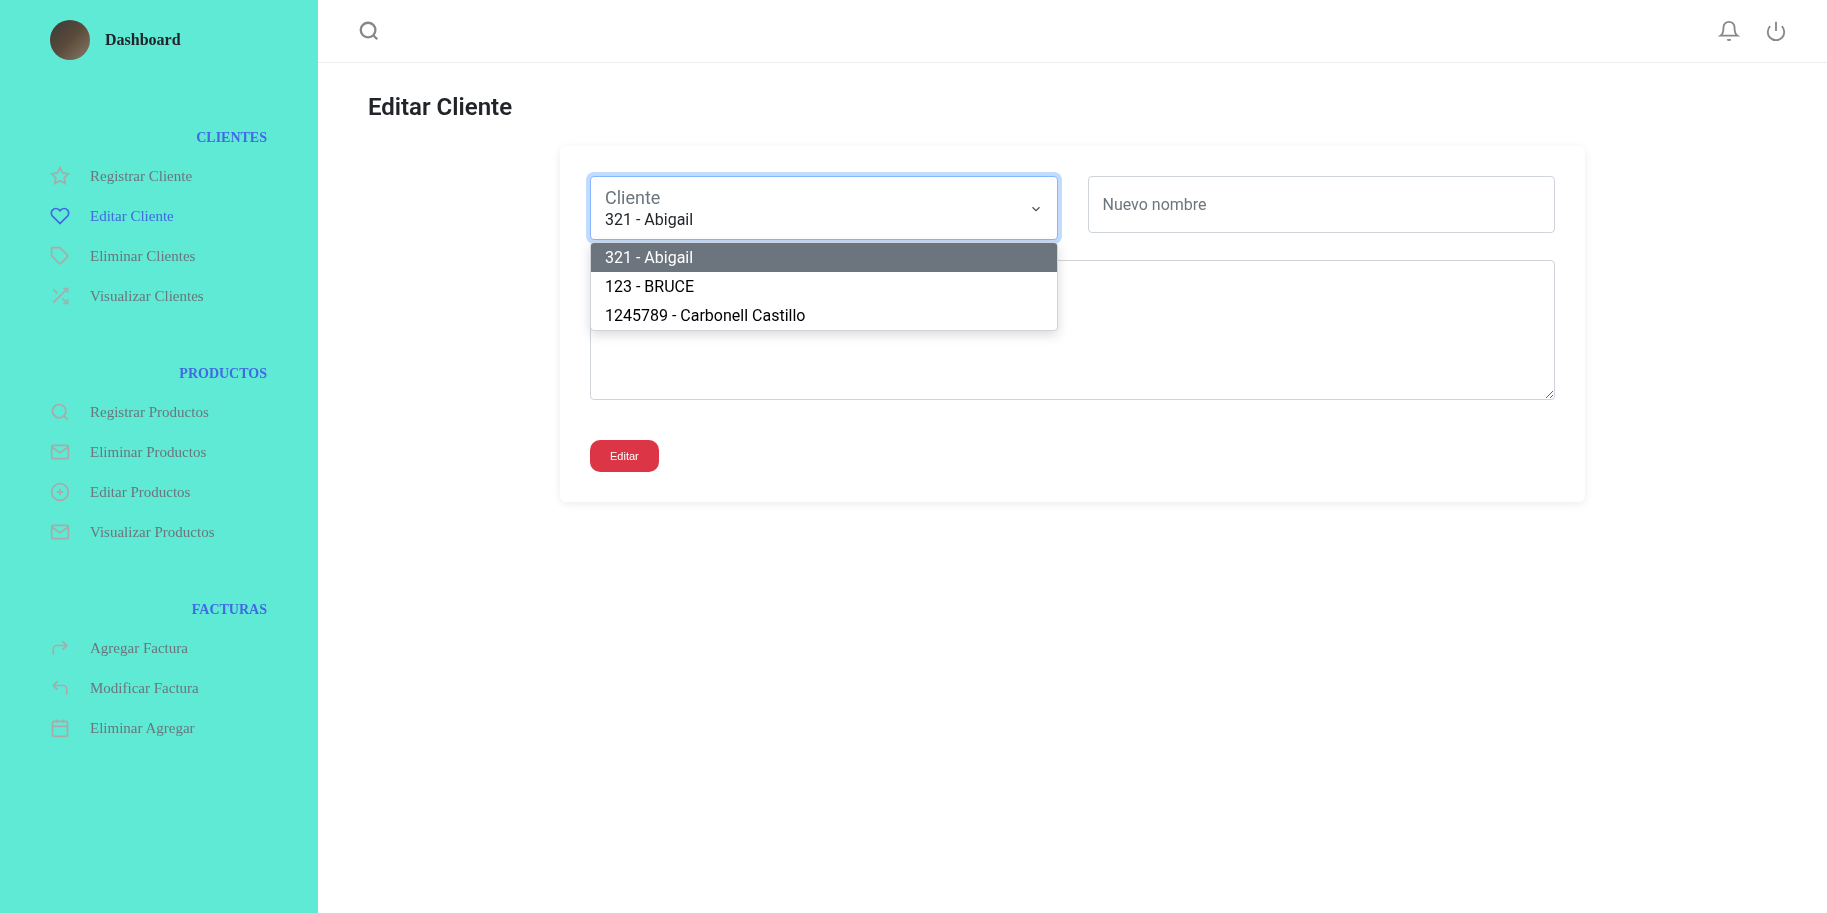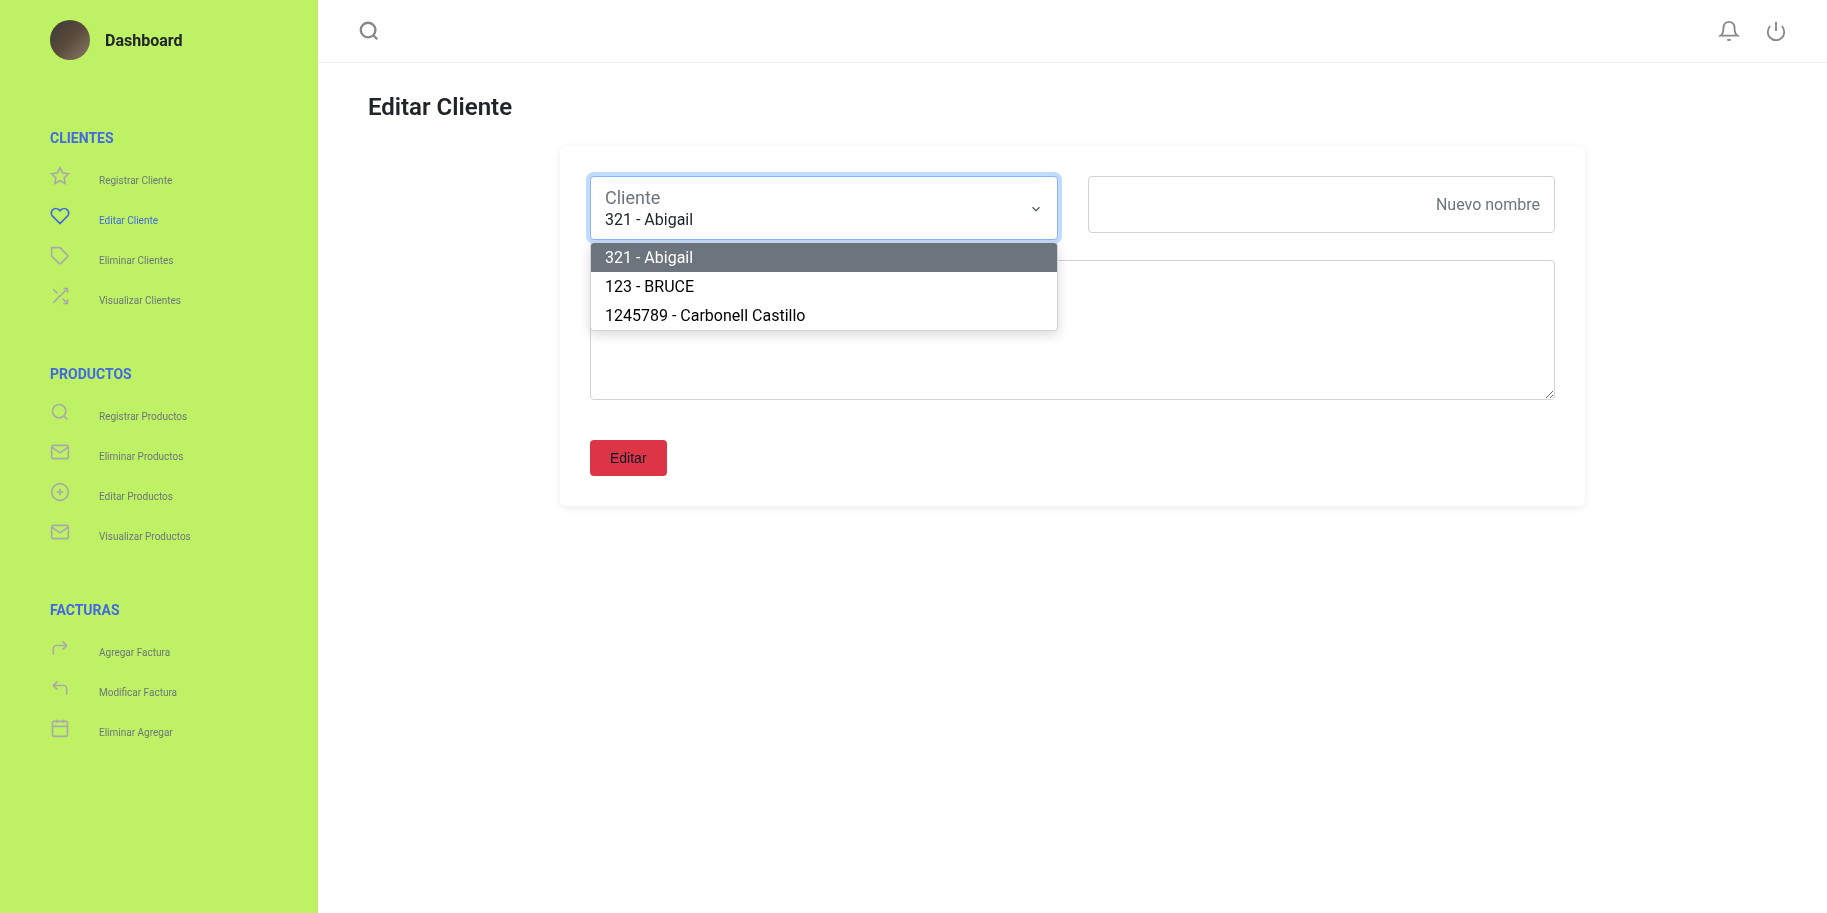--- a/index.html
+++ b/index.html
@@ -17,24 +17,25 @@
     
     .container {
       display: flex;
       height: 100vh;
       width: 100vw;
     }
     
     
     .sidebar {
       width: 318px;
-      background: #bef264;
+      background: #5eead4;
       overflow-y: auto;
       position: relative;
       border-right: 1px solid transparent;
+      font-family: Liberation Serif, serif;
     }
     
     .sidebar::-webkit-scrollbar {
       width: 10px;
     }
     
     .sidebar::-webkit-scrollbar-track {
       background: #f1f1f1;
     }
     
@@ -79,30 +80,31 @@
     .sidebar-section {
       margin-top: 40px;
     }
     
     .section-label {
       color: #4169E1;
       font-size: 14px;
       font-weight: bold;
       padding: 10px 50px;
       text-transform: uppercase;
+      text-align: right;
     }
     
     .nav-item {
       display: flex;
-      align-items: flex-end;
+      align-items: center;
       padding: 10px 50px;
-      gap: 29px;
+      gap: 20px;
       color: #6c757d;
       cursor: pointer;
-      font-size: 10px;
+      font-size: 15px;
     }
     
     .nav-item.active {
       color: #4169E1;
     }
     
     .nav-item.active .nav-icon {
       color: #4169E1;
     }
     
@@ -248,21 +250,20 @@
     }
     
     .text-input {
       width: 100%;
       border: 1px solid #ced4da;
       border-radius: 4px;
       padding: 18px 14px;
       font-size: 16px;
       color: #212529;
       font-family: inherit;
-      text-align: right;
     }
     
     .text-input::placeholder {
       color: #6c757d;
     }
     
     .textarea {
       width: 100%;
       border: 1px solid #ced4da;
       border-radius: 4px;
@@ -273,25 +274,25 @@
       resize: both;
       min-height: 140px;
     }
     
     .textarea::placeholder {
       color: #6c757d;
     }
     
     .btn-primary {
       background: #dc3545;
-      color: #0f172a;
+      color: #ffffff;
       border: none;
-      border-radius: 4px;
+      border-radius: 10px;
       padding: 10px 20px;
-      font-size: 14px;
+      font-size: 11px;
       cursor: pointer;
       margin-top: 20px;
     }
   </style>
 </head>
 <body>
 
 <div class="container">
   <aside class="sidebar">
     <div class="sidebar-header">

